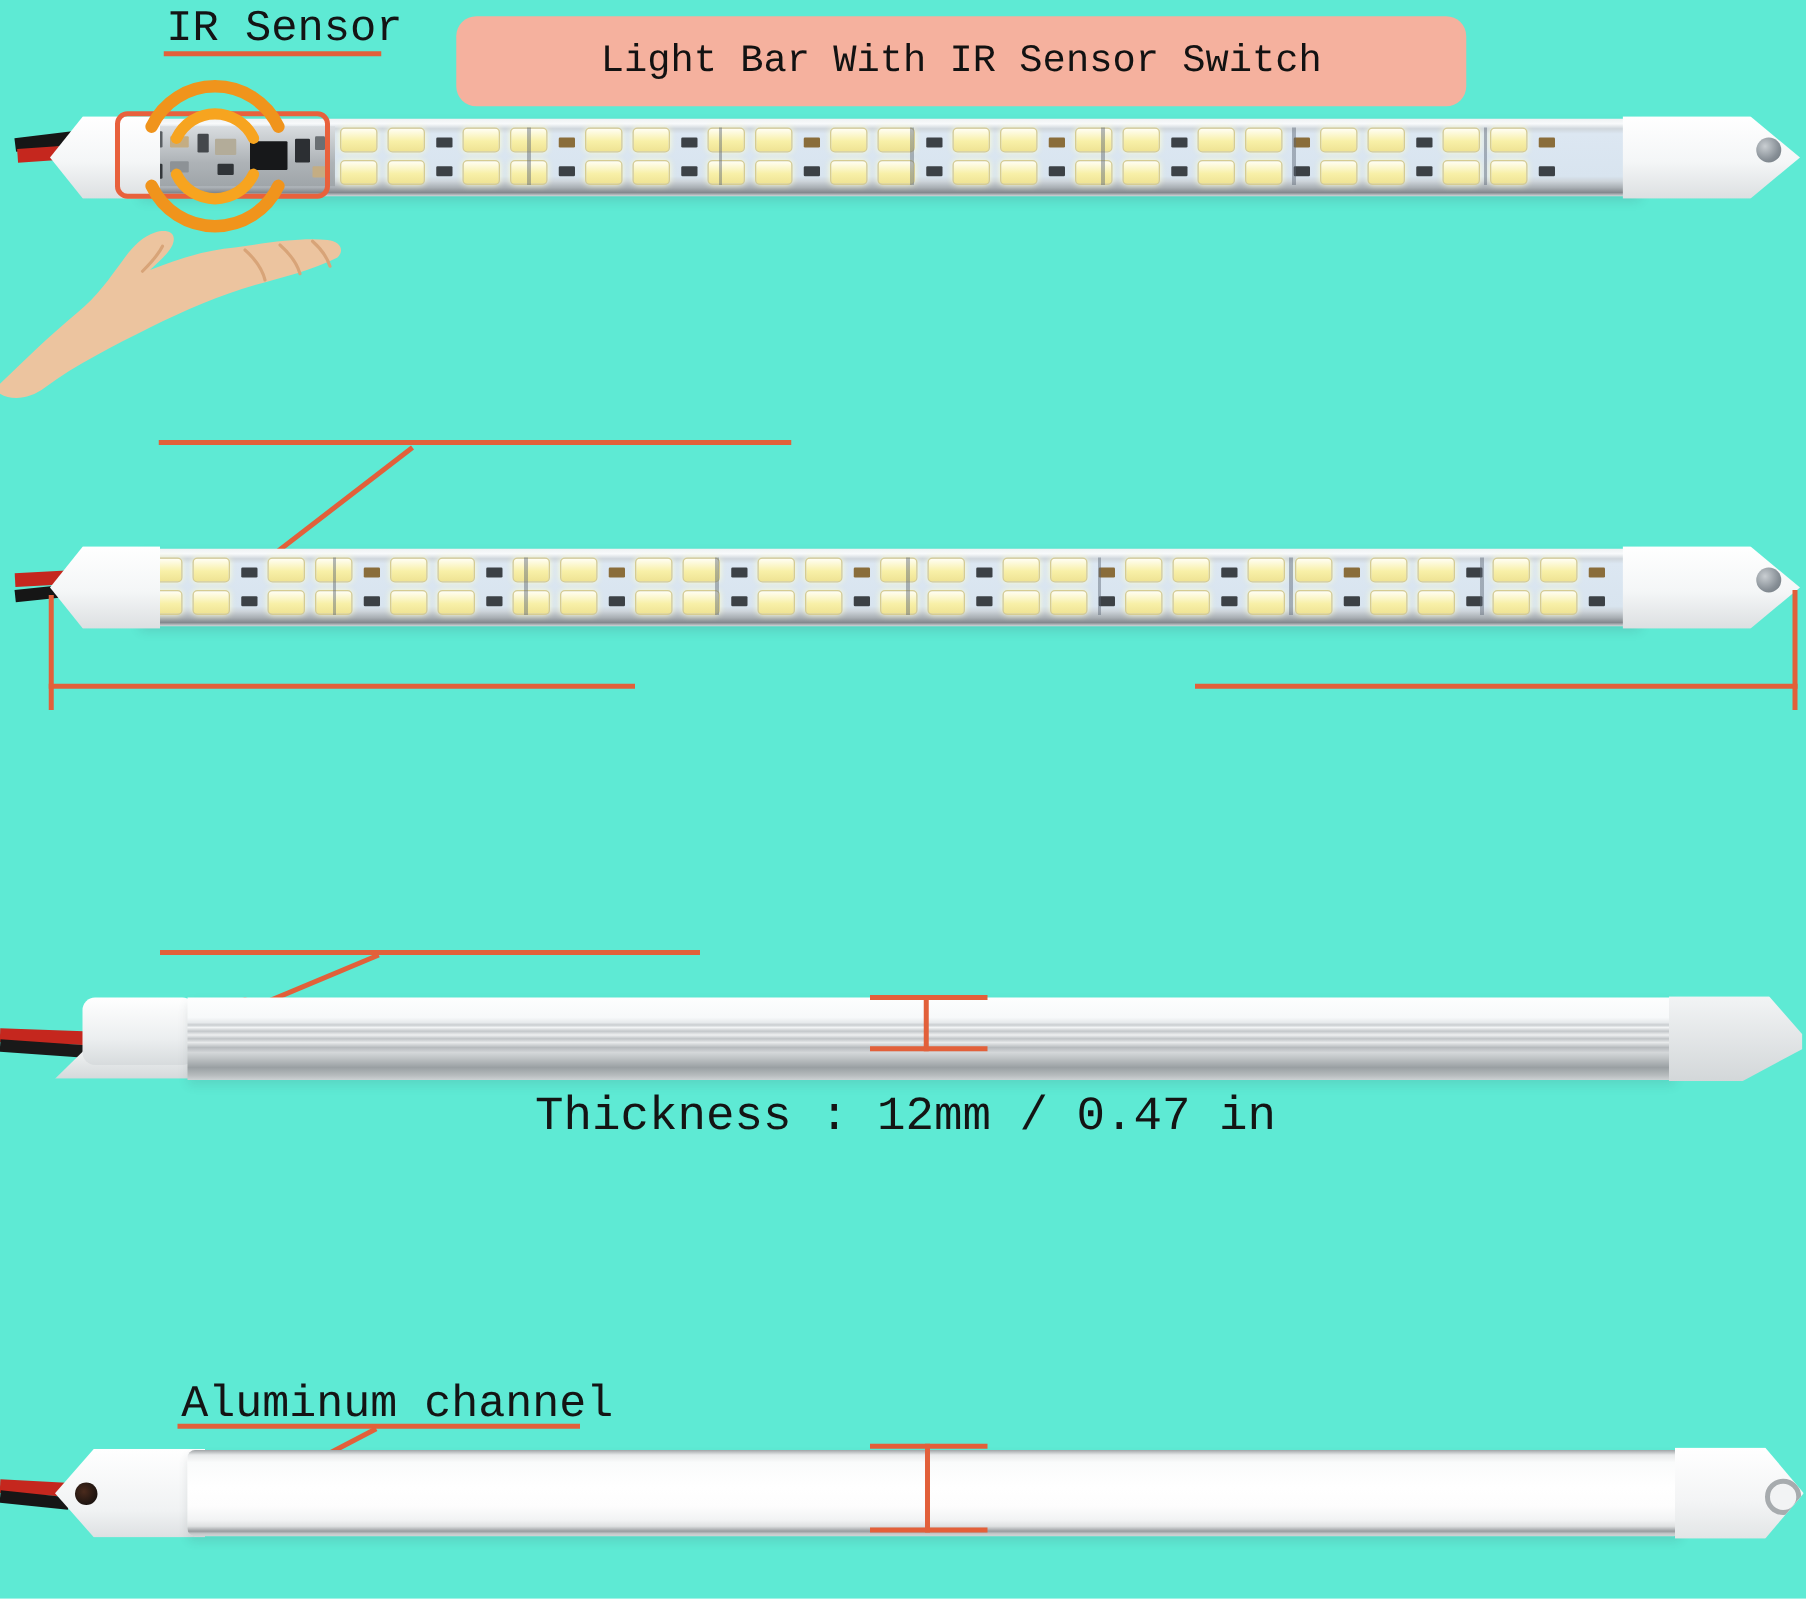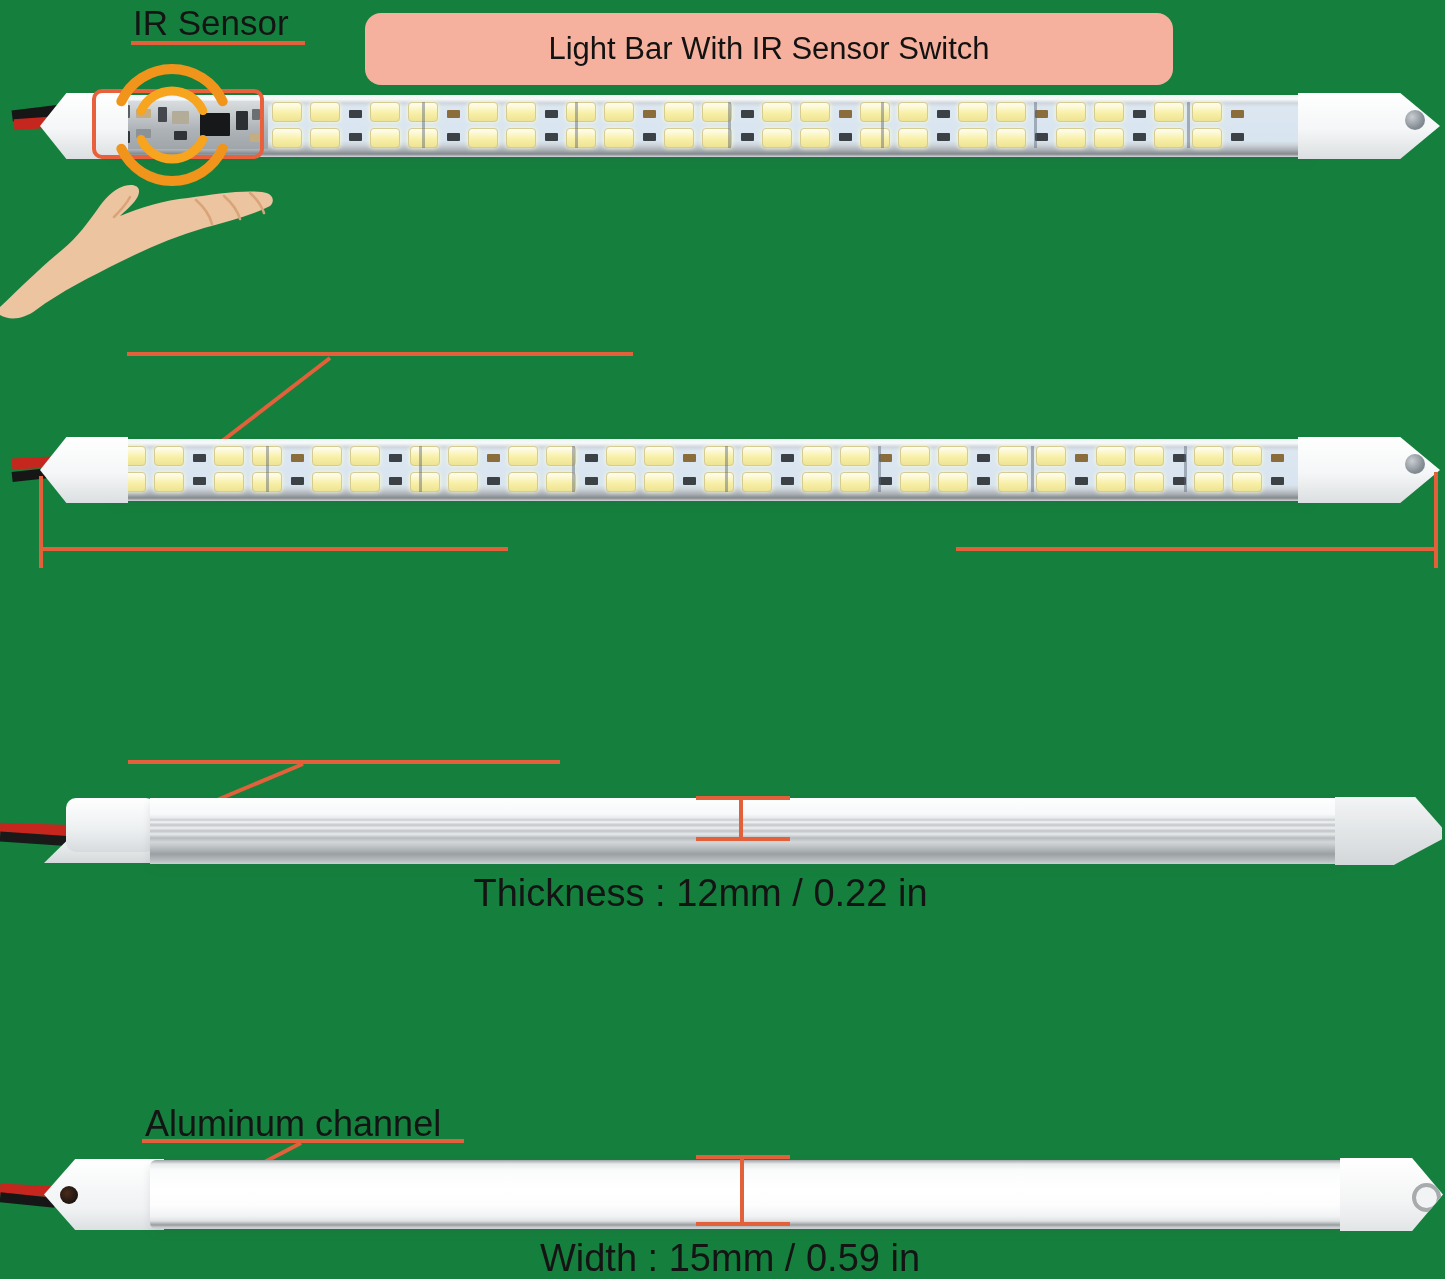--- a/index.html
+++ b/index.html
@@ -1,18 +1,18 @@
 <!DOCTYPE html>
 <html><head>
 <meta charset="utf-8">
 <style>
   html,body{margin:0;padding:0;background:#ffffff;}
   .canvas{
-    position:relative;width:1445px;height:1279px;background:#15803d;
-    font-family:Liberation Sans, sans-serif;color:#111;overflow:hidden;
+    position:relative;width:1445px;height:1279px;background:#5eead4;
+    font-family:Liberation Mono, monospace;color:#111;overflow:hidden;
   }
   
   .callout{position:absolute;font-size:36px;color:#141414;white-space:nowrap;}
   .underline{position:absolute;height:4px;background:#e2603a;}
   .leader{position:absolute;height:4px;background:#e2603a;transform-origin:0 50%;}
   .pointer-dot{position:absolute;width:16px;height:16px;border-radius:50%;background:#e8532f;}
   .title-badge{
     position:absolute;background:#f5b19e;border-radius:16px;
     display:flex;align-items:center;justify-content:center;
     color:#121212;white-space:nowrap;
@@ -422,21 +422,21 @@
     <div class="wire" style="position:absolute;left:0;top:37px;width:74px;height:10px;background:#191919;transform:rotate(4deg)"></div>
     <div class="sidebar-cap-foot" style="left:44px;top:38px;width:130px;height:28px"></div>
     <div class="sidebar-cap-body" style="left:66px;top:1px;width:90px;height:54px"></div>
     <div class="sidebar-main" style="left:150px;top:1px;width:1190px;height:66px"></div>
     <div class="sidebar-cap-right" style="left:1335px;top:0;width:107px;height:68px"></div>
   </div>
 
   <div class="dimline" style="left:696px;top:796px;width:94px;height:4px"></div>
   <div class="dimline" style="left:739px;top:796px;width:4px;height:45px"></div>
   <div class="dimline" style="left:696px;top:837px;width:94px;height:4px"></div>
-  <div class="dim-label" style="left:428px;top:872px;width:545px">Thickness : 12mm / 0.22 in</div>
+  <div class="dim-label" style="left:428px;top:872px;width:545px">Thickness : 12mm / 0.47 in</div>
 
   <div class="callout" style="left:145px;top:1103px">Aluminum channel</div>
   <div class="underline" style="left:142px;top:1139px;width:322px"></div>
   <div class="leader" style="left:301px;top:1141px;width:102px;transform:rotate(152.4deg)"></div>
   <div class="pointer-dot" style="left:200px;top:1181px"></div>
 
   <div style="position:absolute;left:0;top:1157px;width:1445px;height:76px">
     <div class="wire" style="position:absolute;left:0;top:28px;width:60px;height:11px;background:#c5271e;transform:rotate(3deg)"></div>
     <div class="wire" style="position:absolute;left:0;top:38px;width:55px;height:10px;background:#161616;transform:rotate(6deg)"></div>
     <div class="backbar-cap-left" style="left:44px;top:2px;width:120px;height:71px">
@@ -444,15 +444,14 @@
     </div>
     <div class="backbar-main" style="left:150px;top:3px;width:1195px;height:69px"></div>
     <div class="backbar-cap-right" style="left:1340px;top:1px;width:103px;height:73px">
       <div class="hole-ring" style="left:72px;top:25px"></div>
     </div>
   </div>
 
   <div class="dimline" style="left:696px;top:1155px;width:94px;height:4px"></div>
   <div class="dimline" style="left:740px;top:1155px;width:4px;height:71px"></div>
   <div class="dimline" style="left:696px;top:1222px;width:94px;height:4px"></div>
-  <div class="dim-label" style="left:430px;top:1237px;width:600px">Width : 15mm / 0.59 in</div>
 
 </div>
 
 </body></html>

